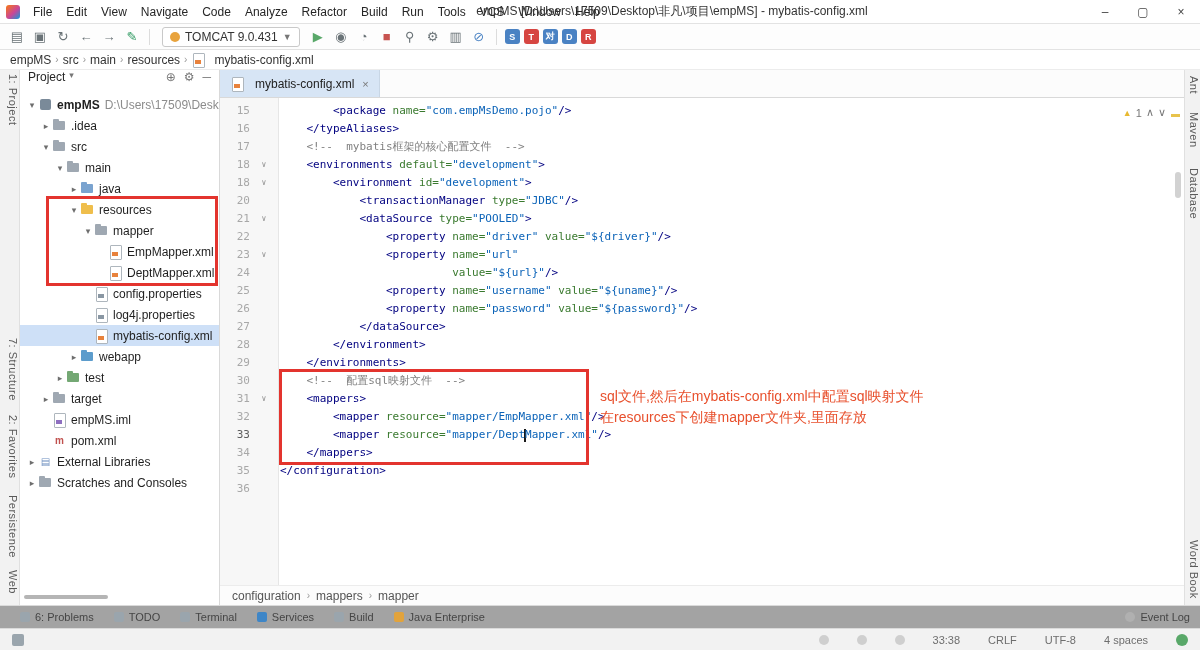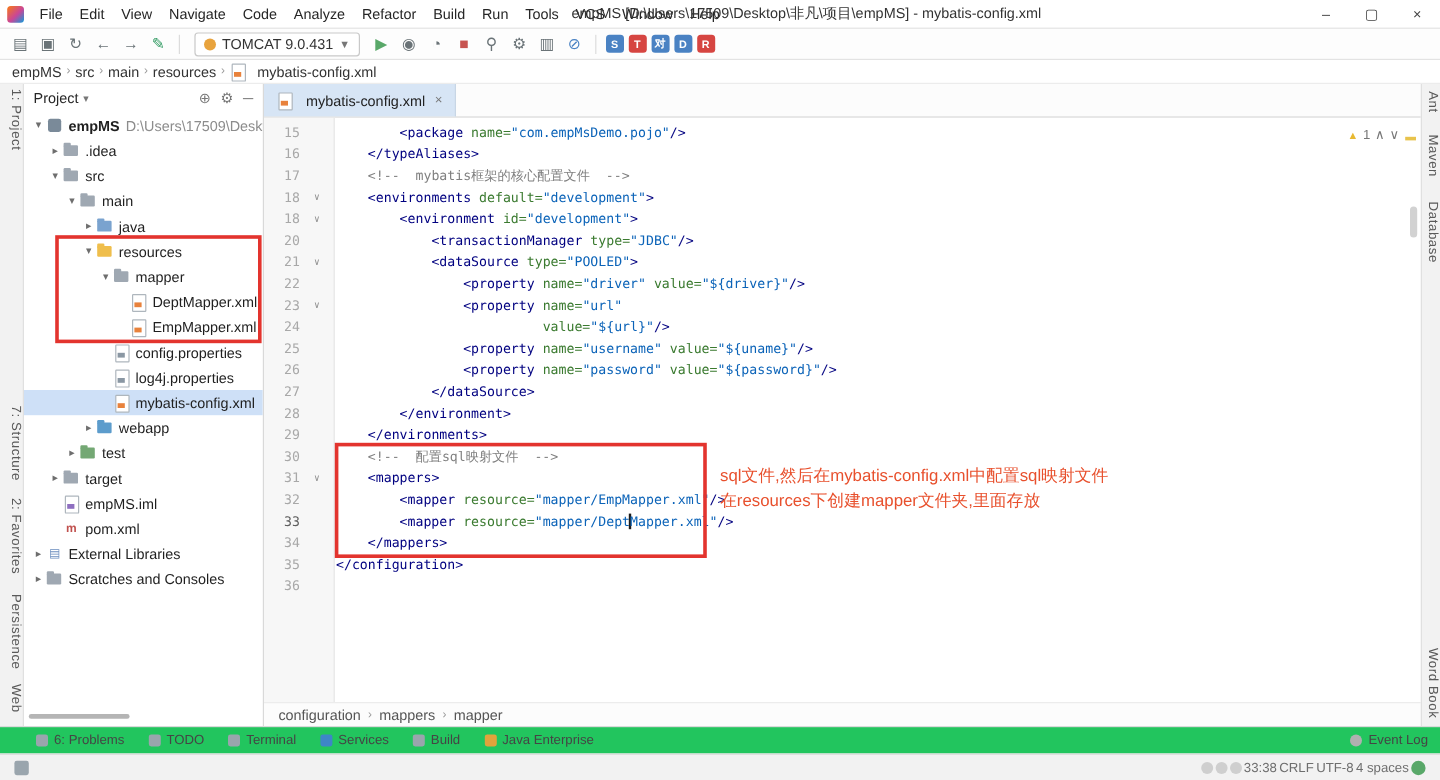--- a/index.html
+++ b/index.html
@@ -29,21 +29,21 @@
 
   
   .main{position:absolute;top:70px;left:0;right:0;height:535px;display:flex;}
   .stripe{position:relative;background:#F2F2F2;flex:none;}
   .stripe.left{width:20px;border-right:1px solid #E0E0E0;}
   .stripe.right{width:16px;border-left:1px solid #E0E0E0;}
   .vlabel{position:absolute;left:0;width:100%;text-align:center;writing-mode:vertical-rl;font-size:11px;color:#5a5a5a;letter-spacing:.5px;white-space:nowrap;}
 
   
   .project{width:200px;flex:none;background:#fff;border-right:1px solid #D9D9D9;position:relative;overflow:hidden;}
-  .proj-header{height:24px;display:flex;align-items:center;padding:0 8px;gap:4px;color:#262626;}
+  .proj-header{height:24px;display:flex;padding:0 8px;gap:4px;color:#262626;}
   .proj-header .hicons{margin-left:auto;display:flex;gap:8px;color:#777;font-size:12px;}
   .trow{height:21px;display:flex;align-items:center;white-space:nowrap;overflow:hidden;}
   .trow.sel{background:#CEE0F7;}
   .chev{width:12px;flex:none;color:#6E6E6E;font-size:9px;text-align:center;}
   .tlabel{color:#1f1f1f;}
   .tlabel.b{font-weight:bold;}
   .tsuffix{color:#8C8C8C;margin-left:5px;}
   .ti{display:inline-block;width:15px;height:13px;margin-right:4px;position:relative;flex:none;}
   .ti.folder::before{content:"";position:absolute;left:1px;top:0;width:6px;height:3px;border-radius:1px 1px 0 0;background:var(--fc,#9FA8B2);}
   .ti.folder::after{content:"";position:absolute;left:1px;top:2px;width:12px;height:9px;border-radius:1px;background:var(--fc,#9FA8B2);}
@@ -76,28 +76,28 @@
   .scrollthumb{position:absolute;right:3px;top:74px;width:6px;height:26px;background:#D2D2D2;border-radius:3px;z-index:3;}
   .ed-crumbs{height:20px;border-top:1px solid #ECECEC;display:flex;align-items:center;gap:6px;padding:0 12px;color:#555;background:#FCFCFC;}
 
   
   .redbox{position:absolute;border:3px solid #E3342E;z-index:6;pointer-events:none;}
   #redbox-tree{left:46px;top:196px;width:172px;height:90px;}
   #redbox-code{left:279px;top:369px;width:310px;height:96px;}
   .annotation{position:absolute;left:600px;top:386px;color:#E8502D;font-size:14px;line-height:21px;z-index:6;white-space:nowrap;}
 
   
-  .toolwin{position:absolute;left:0;right:0;top:605px;height:23px;background:#22c55e;border-top:1px solid #DADADA;display:flex;align-items:center;padding:0 10px 0 30px;gap:20px;color:#454545;font-size:11px;}
+  .toolwin{position:absolute;left:0;right:0;top:605px;height:23px;background:#a3a3a3;border-top:1px solid #DADADA;display:flex;align-items:center;padding:0 10px 0 20px;gap:20px;color:#454545;font-size:11px;}
   .tw-item{display:flex;align-items:center;gap:5px;}
   .tw-dot{width:10px;height:10px;border-radius:2px;background:#9AA5AD;flex:none;}
   .tw-dot.blue{background:#3E86C7;} .tw-dot.orange{background:#E2A33C;} .tw-dot.round{border-radius:50%;background:#B0B0B0;}
   .tw-right{margin-left:auto;display:flex;gap:16px;}
   .statusbar{position:absolute;left:0;right:0;top:628px;height:22px;background:#F2F2F2;border-top:1px solid #DADADA;display:flex;align-items:center;padding:0 12px;color:#6e6e6e;font-size:11px;}
   .sb-switch{width:12px;height:12px;border-radius:2px;background:#9AA5AD;}
-  .sb-right{margin-left:auto;display:flex;align-items:center;gap:2px;}
+  .sb-right{margin-left:auto;display:flex;align-items:center;gap:28px;}
   .sb-ind{width:10px;height:10px;border-radius:50%;background:#CFCFCF;}
   .sb-upd{width:12px;height:12px;border-radius:50%;background:#59A869;}
 </style>
 </head>
 <body>
 
 <div class="titlebar">
   <span class="appicon"></span>
   <span style="display:flex;">
       <span class="menu">File</span>
@@ -224,26 +224,26 @@
           <span class="tlabel">resources</span>
         </div>
         <div class="trow" style="padding-left: 62px;">
           <span class="chev">▾</span>
           <span class="ti folder"></span>
           <span class="tlabel">mapper</span>
         </div>
         <div class="trow" style="padding-left: 76px;">
           <span class="chev"></span>
           <span class="ti page xml"></span>
+          <span class="tlabel">EmpMapper.xml</span>
+        </div>
+        <div class="trow" style="padding-left: 76px;">
+          <span class="chev"></span>
+          <span class="ti page xml"></span>
           <span class="tlabel">DeptMapper.xml</span>
-        </div>
-        <div class="trow" style="padding-left: 76px;">
-          <span class="chev"></span>
-          <span class="ti page xml"></span>
-          <span class="tlabel">EmpMapper.xml</span>
         </div>
         <div class="trow" style="padding-left: 62px;">
           <span class="chev"></span>
           <span class="ti page props"></span>
           <span class="tlabel">config.properties</span>
         </div>
         <div class="trow" style="padding-left: 62px;">
           <span class="chev"></span>
           <span class="ti page props"></span>
           <span class="tlabel">log4j.properties</span>

